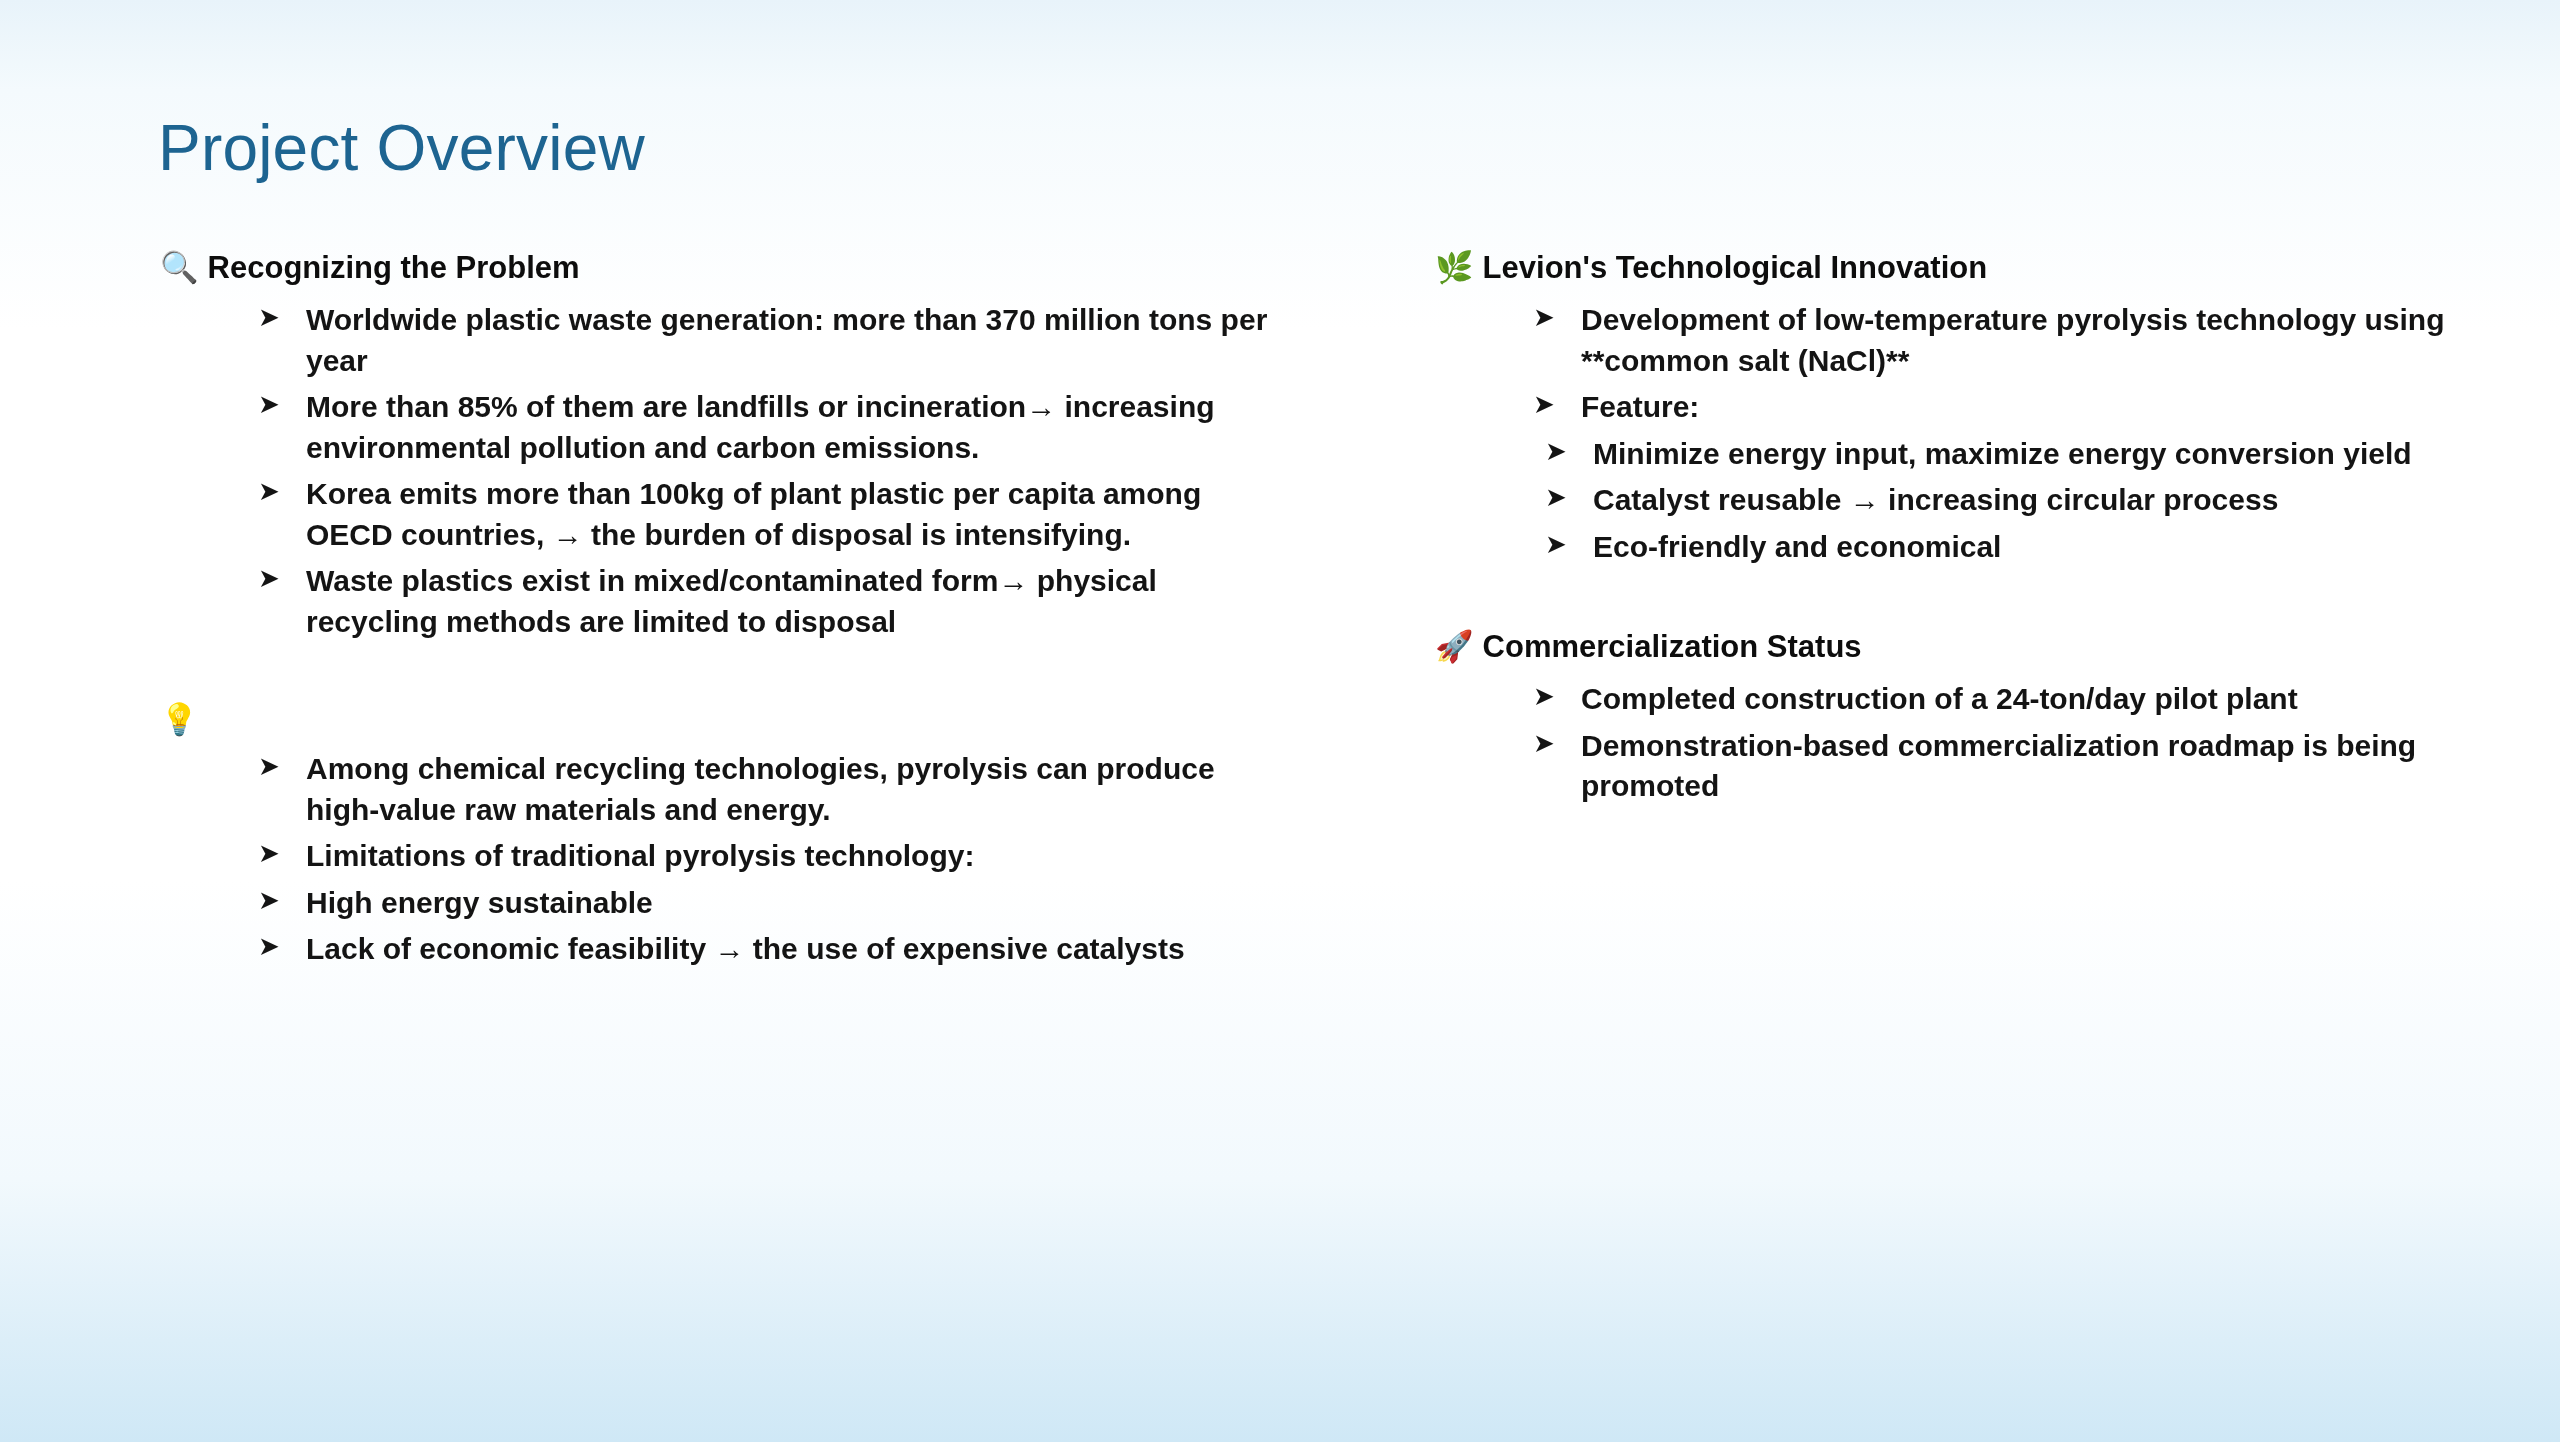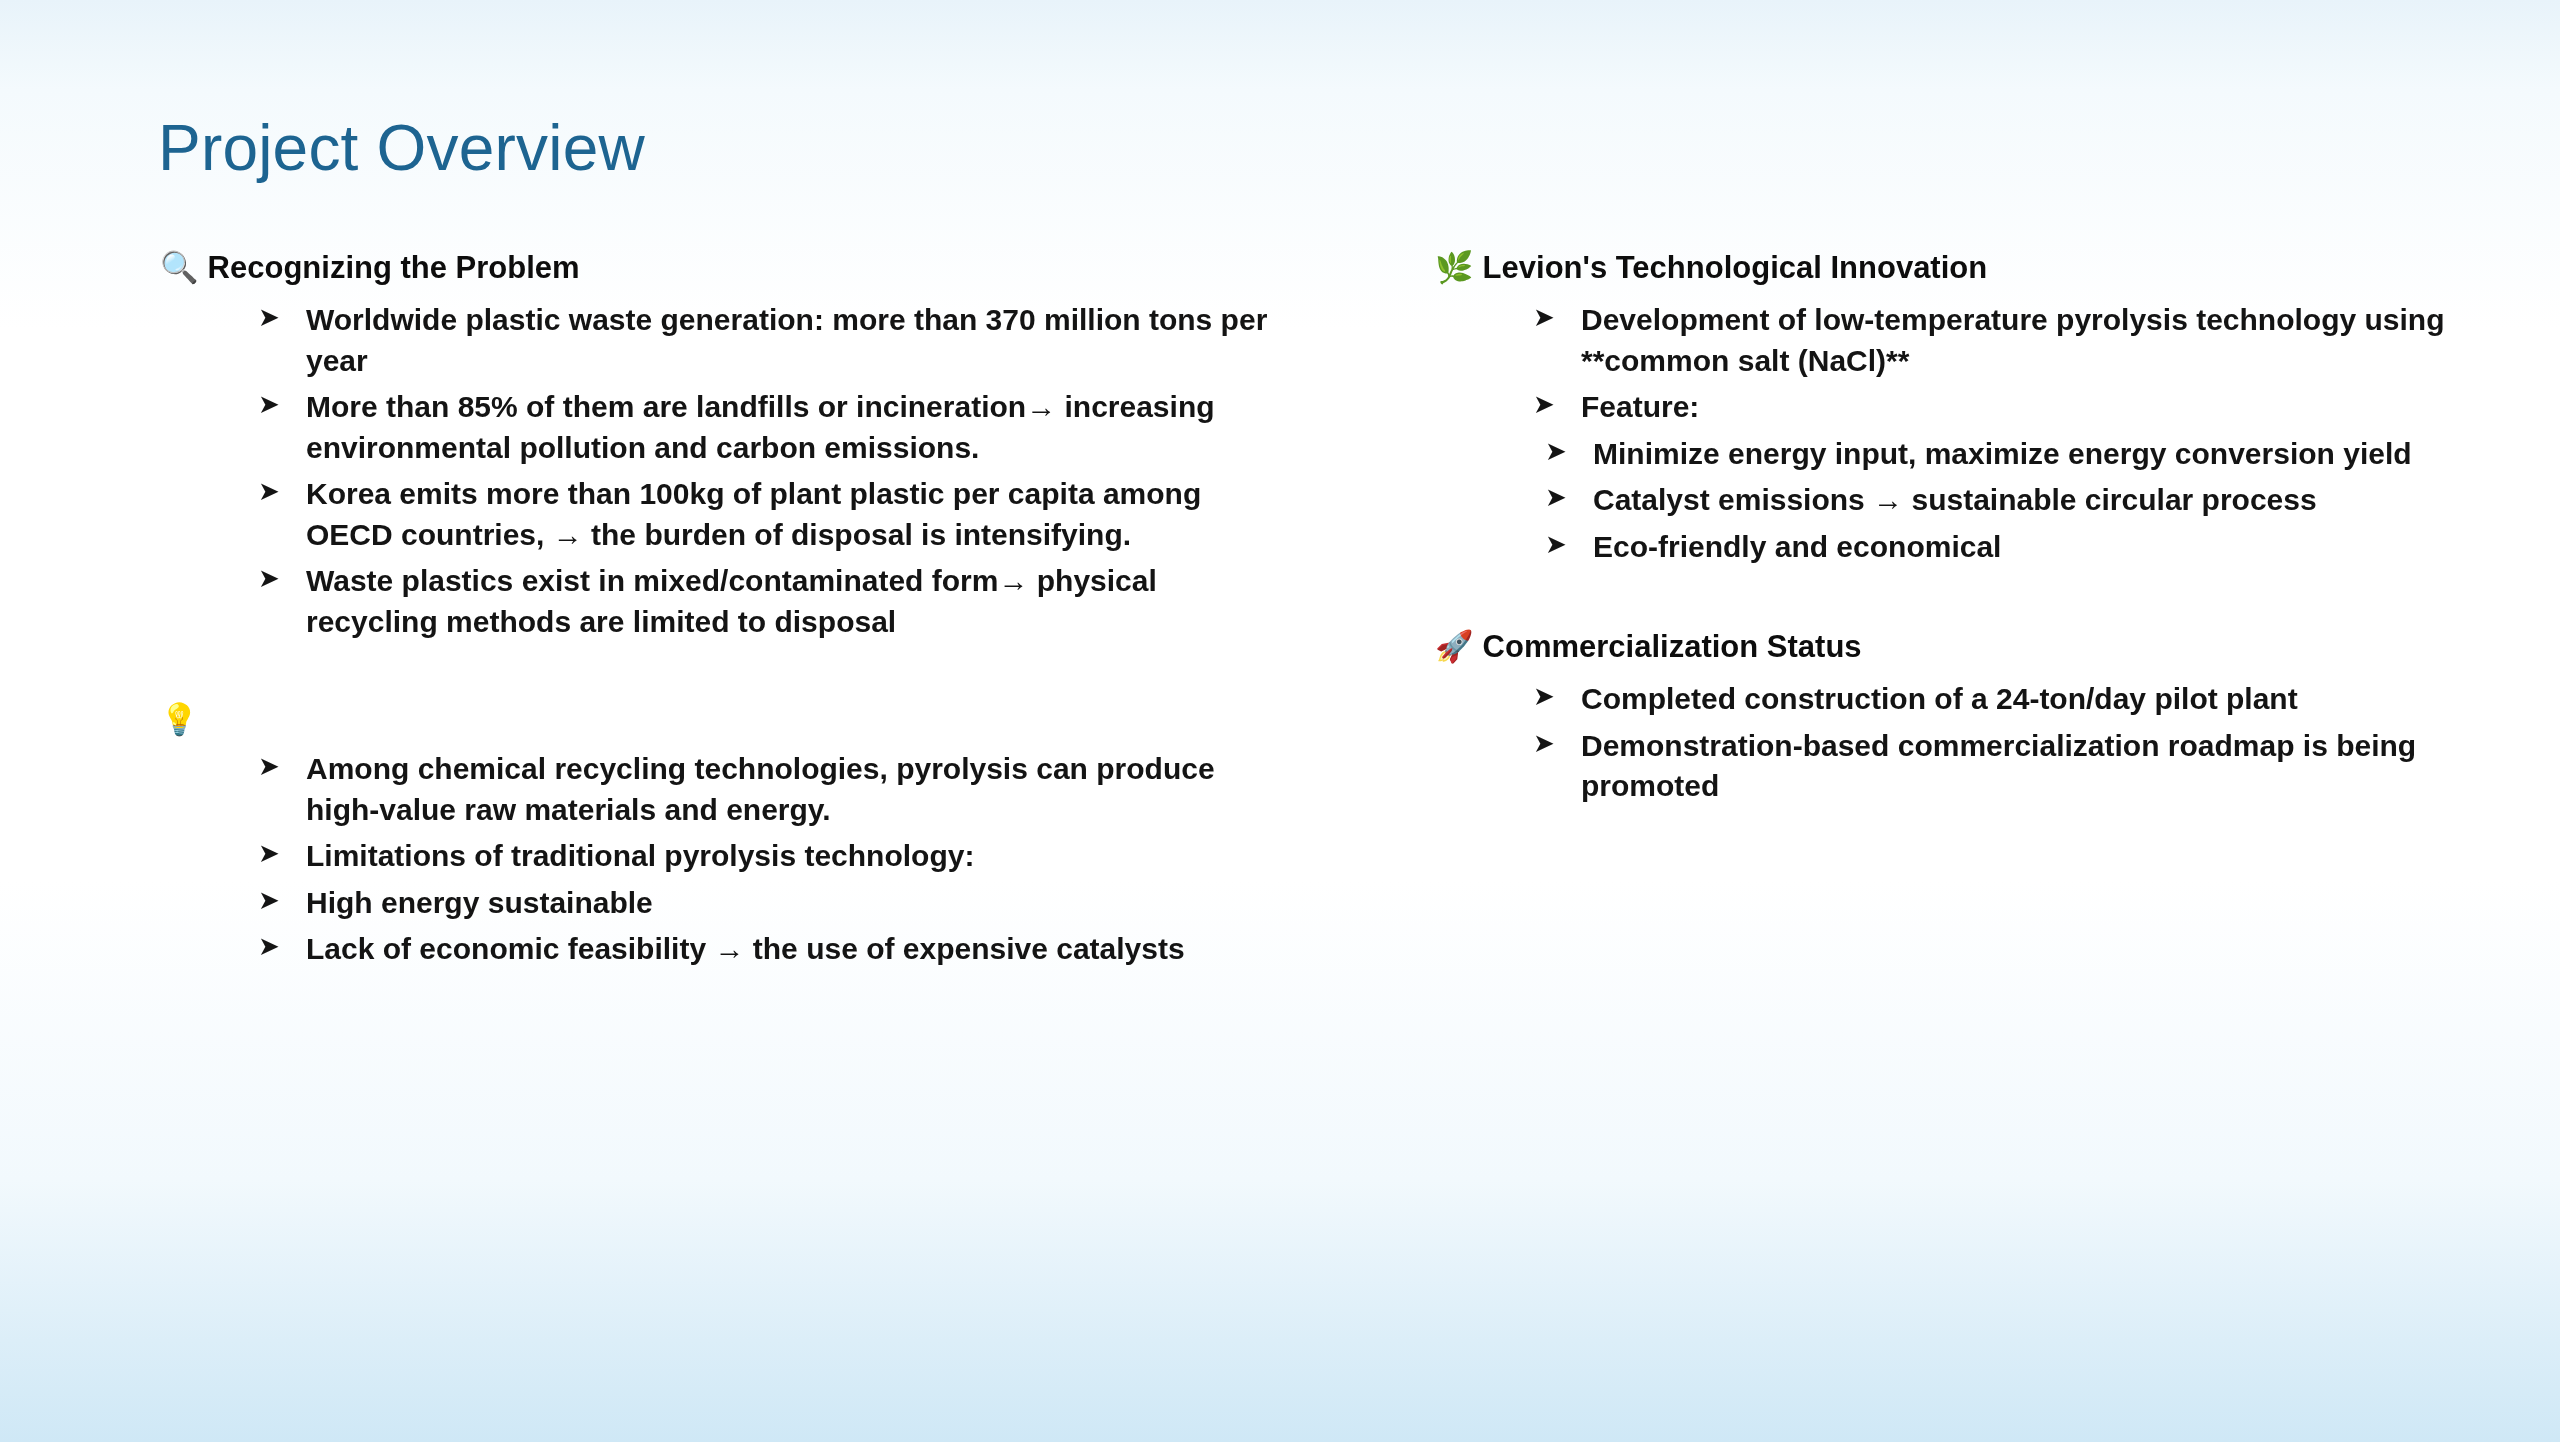--- a/index.html
+++ b/index.html
@@ -177,21 +177,21 @@
             <span class="txt">Feature:</span>
           </li>
         </ul>
         <ul class="lvl2">
           <li class="bullet">
             <span class="marker">➤</span>
             <span class="txt">Minimize energy input, maximize energy conversion yield</span>
           </li>
           <li class="bullet">
             <span class="marker">➤</span>
-            <span class="txt">Catalyst emissions → sustainable circular process</span>
+            <span class="txt">Catalyst reusable → increasing circular process</span>
           </li>
           <li class="bullet">
             <span class="marker">➤</span>
             <span class="txt">Eco-friendly and economical</span>
           </li>
         </ul>
       </div>
 
       <div class="block lower-right">
         <div class="block-head">

